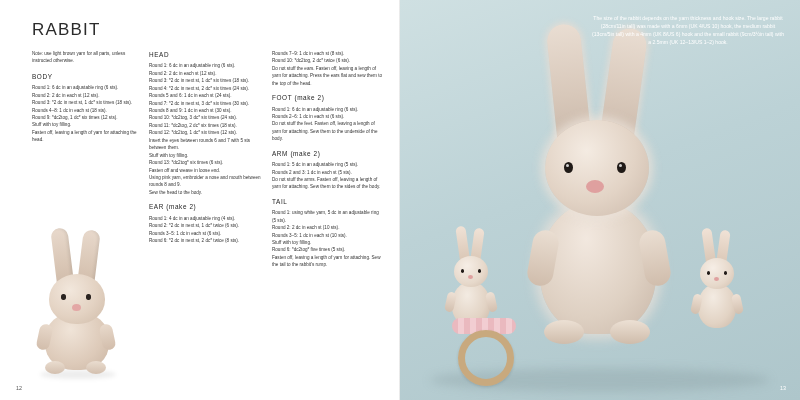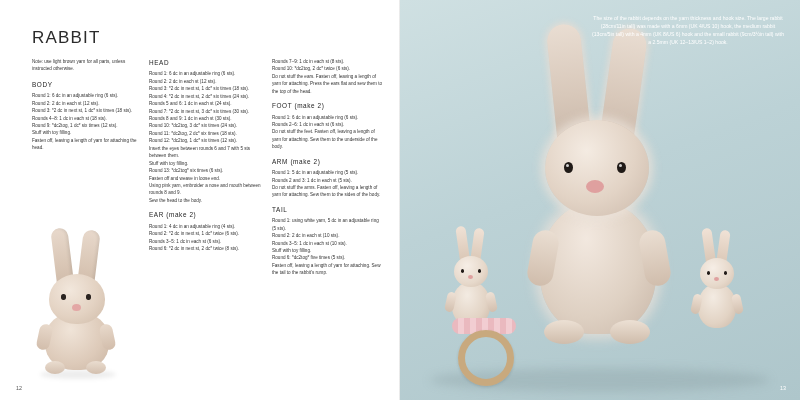--- a/index.html
+++ b/index.html
@@ -12,21 +12,21 @@
   .spread {
     position: relative;
     width: 800px; height: 400px;
     display: flex;
   }
   
   .page-left {
     position: relative;
     width: 400px; height: 400px;
     background: #ffffff;
-    padding: 26px 14px 16px 16px;
+    padding: 18px 14px 16px 16px;
   }
   .title {
     font-family: "Liberation Sans", sans-serif;
     font-size: 17px;
     letter-spacing: 1.2px;
     font-weight: 400;
     color: #2b2b2b;
     margin: 2px 0 10px 16px;
   }
   .cols {

